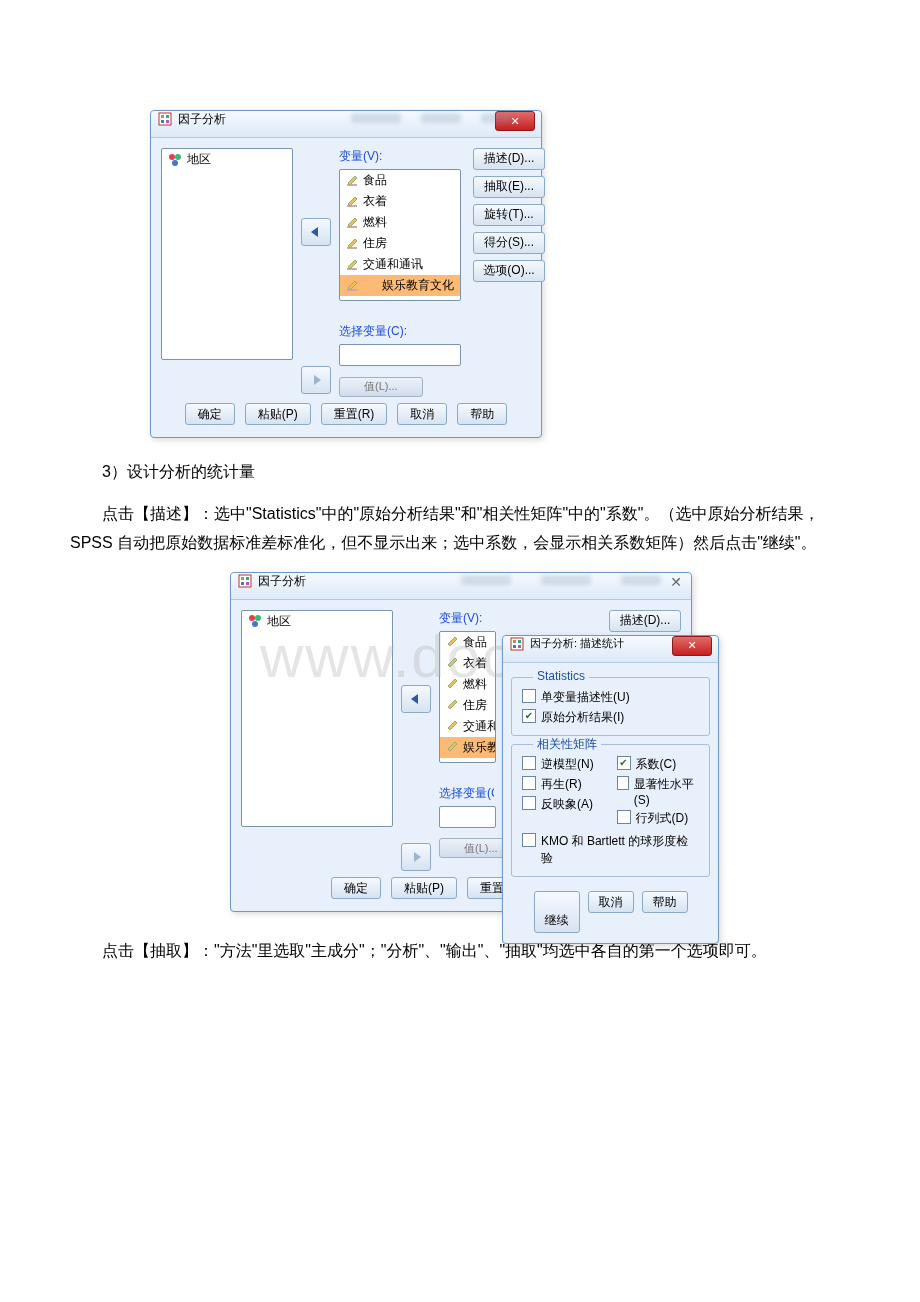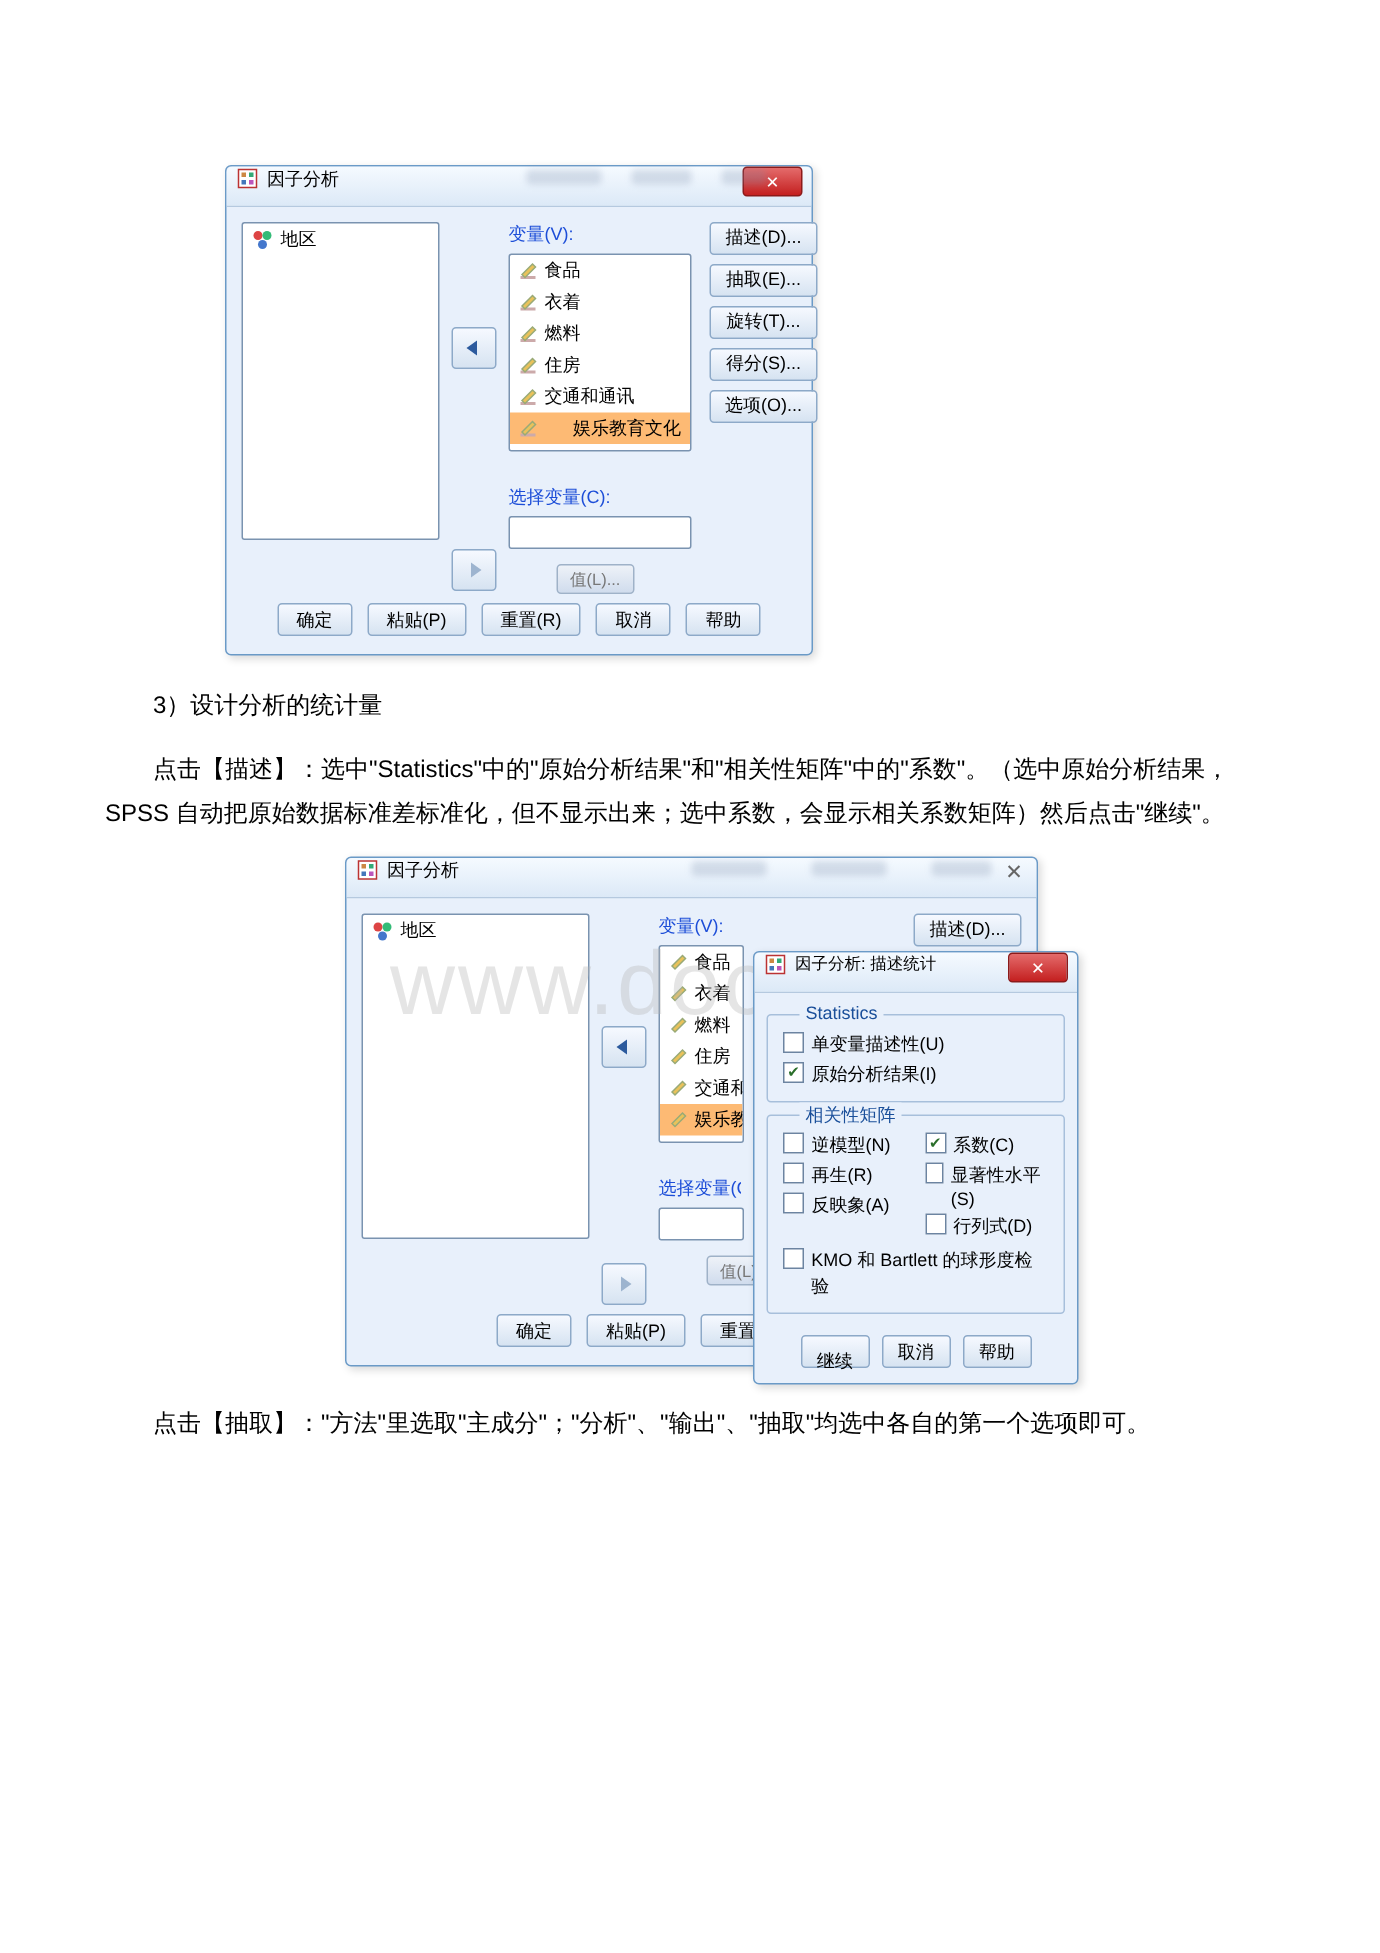--- a/index.html
+++ b/index.html
@@ -90,23 +90,22 @@
   }
   .inputbox {
     background:#fff;border:1px solid #7a93b0;height:20px;border-radius:2px;
   }
   .tiny-btn {
     background:linear-gradient(#eef2f8,#d0dced);
     border:1px solid #9fb2c8;
     border-radius:3px;
     font-size:11px;
     color:#777;
-    padding:1px 8px;
+    padding:1px 24px;
     height:20px;
-    margin-left:32px;
   }
   .btn {
     background:linear-gradient(#f6f9ff,#d6e3f1);
     border:1px solid #8da9c8;
     border-radius:3px;
     font-size:12px;
     padding:2px 12px;
     height:22px;
   }
   .btn-row {
@@ -447,21 +446,21 @@
                   <span>行列式(D)</span>
                 </div>
           </div>
         </div>
         <div class="chk">
               <span class="box"></span>
               <span>KMO 和 Bartlett 的球形度检验</span>
             </div>
       </div>
       <div class="btn-row" style="gap:8px;">
-        <button class="btn" style="padding:8px 10px;">继续</button>
+        <button class="btn" style="padding:20px 10px;">继续</button>
         <button class="btn" style="padding:2px 10px;">取消</button>
         <button class="btn" style="padding:2px 10px;">帮助</button>
       </div>
     </div>
   </div>
 </div>
 
 <p>点击【抽取】："方法"里选取"主成分"；"分析"、"输出"、"抽取"均选中各自的第一个选项即可。</p>
 
 </div>

